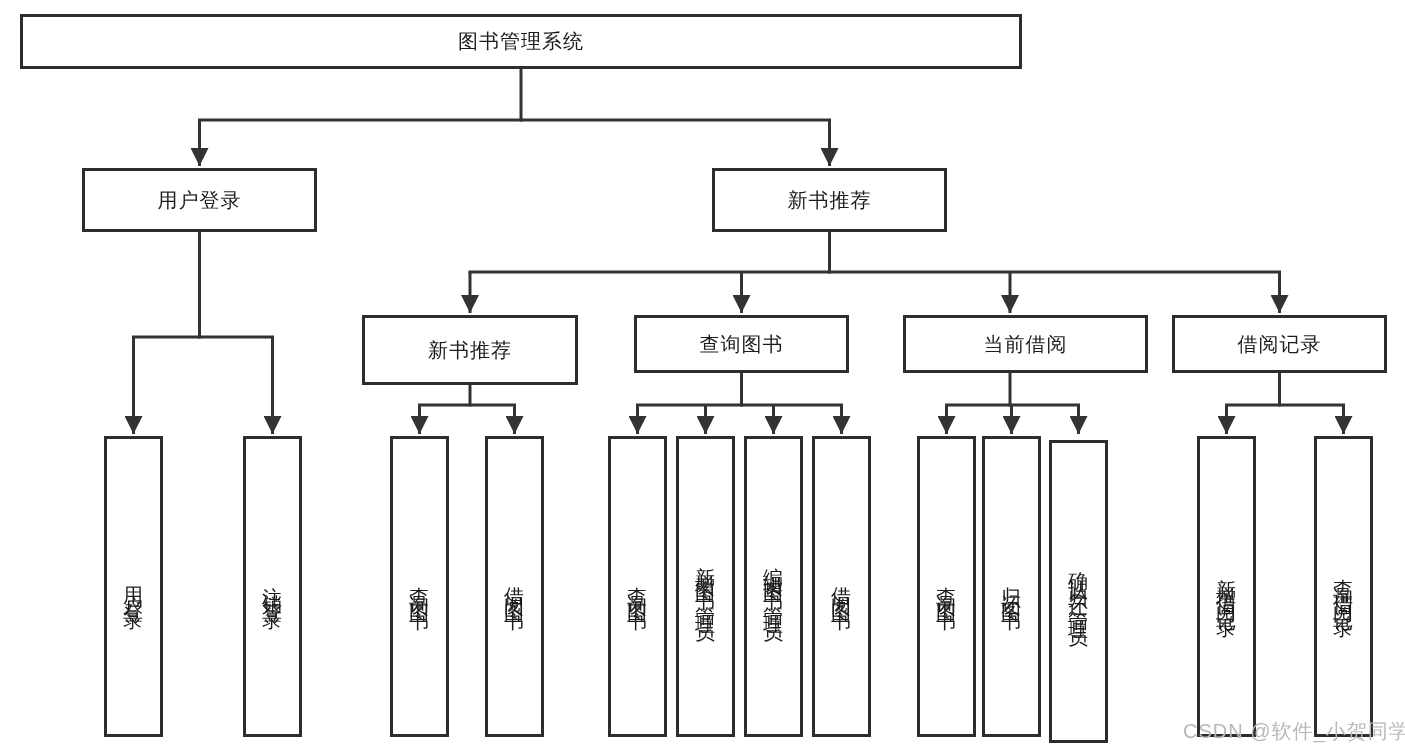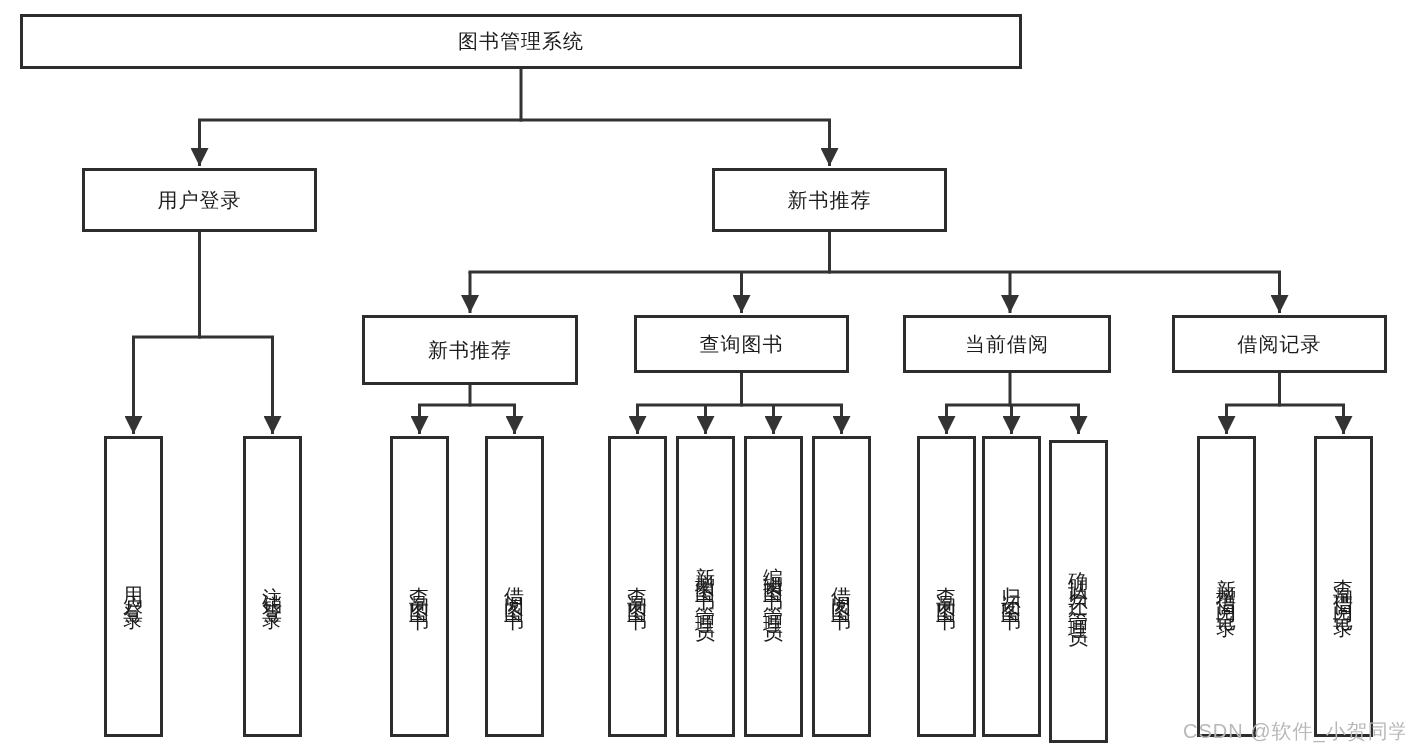--- a/index.html
+++ b/index.html
@@ -120,21 +120,21 @@
   <div class="box h" style="left:712px;top:168px;width:235px;height:64px">
     <span>新书推荐</span>
   </div>
 
   <div class="box h" style="left:362px;top:315px;width:216px;height:70px">
     <span>新书推荐</span>
   </div>
   <div class="box h" style="left:634px;top:315px;width:215px;height:58px">
     <span>查询图书</span>
   </div>
-  <div class="box h" style="left:903px;top:315px;width:208px;height:58px">
+  <div class="box h" style="left:903px;top:315px;width:245px;height:58px">
     <span>当前借阅</span>
   </div>
   <div class="box h" style="left:1172px;top:315px;width:215px;height:58px">
     <span>借阅记录</span>
   </div>
 
   <div class="box v" style="left:104px;top:436px;width:59px;height:301px">
     <span>用户登录</span>
   </div>
   <div class="box v" style="left:243px;top:436px;width:59px;height:301px">

